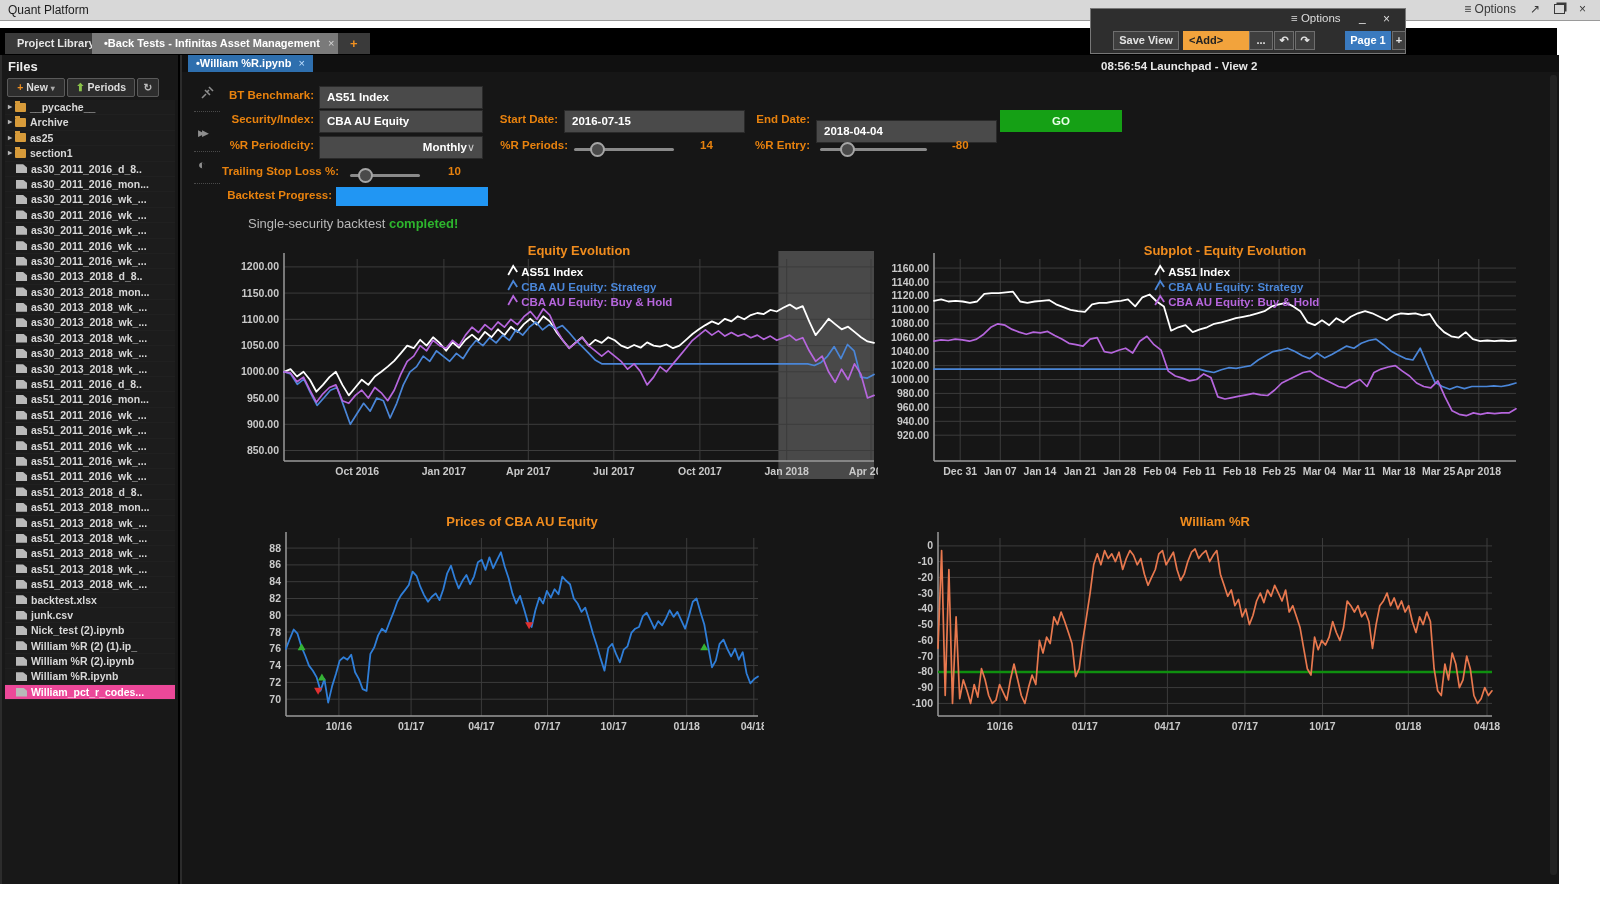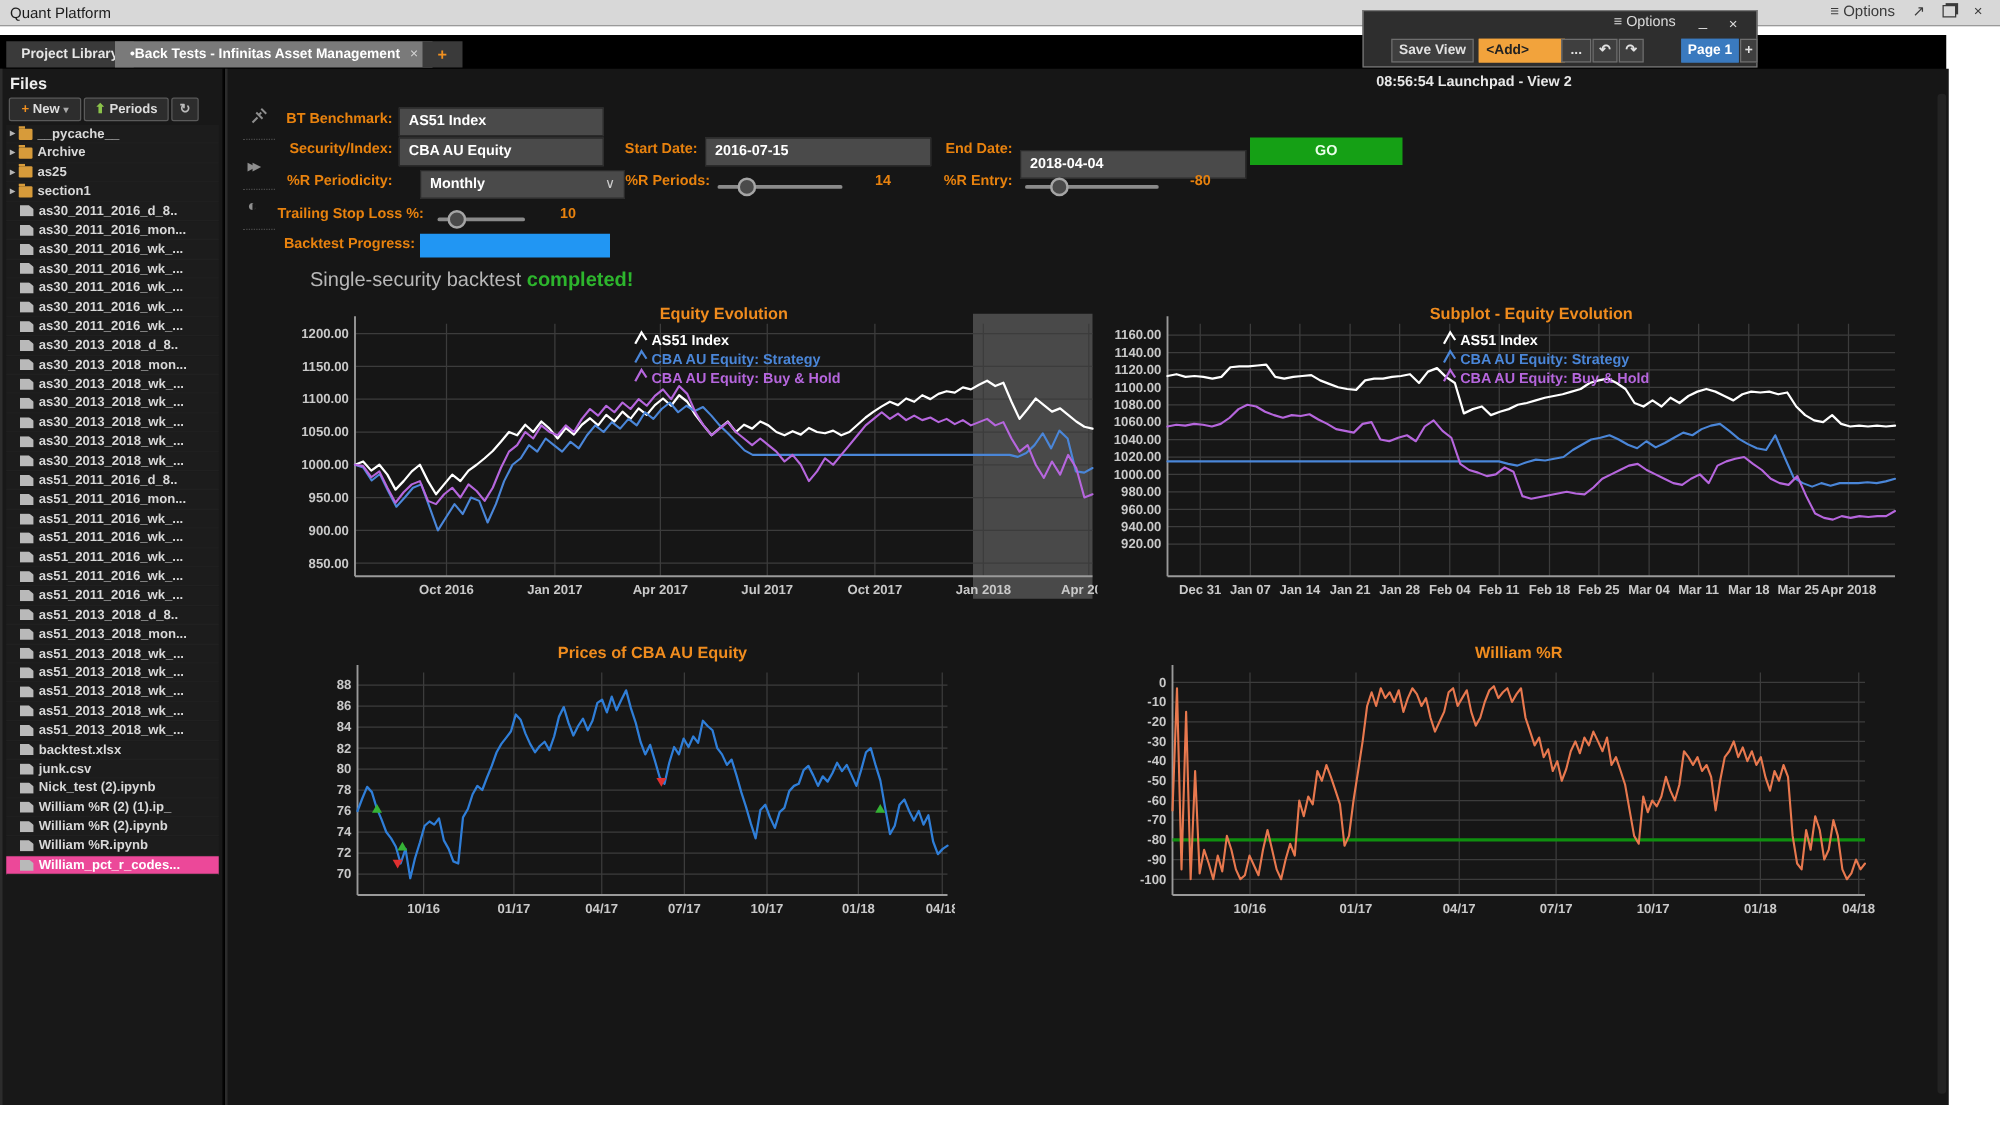--- a/index.html
+++ b/index.html
@@ -48,28 +48,28 @@
   .fico.folder::before{content:"";position:absolute;top:-2px;left:0;width:5px;height:2px;background:#d79b3a;}
   .fico.file{background:#b9b9b9;clip-path:polygon(0 0,65% 0,100% 35%,100% 100%,0 100%);margin-left:1px;width:9px;}
   
   #main{position:absolute;left:180px;top:55px;width:1377px;height:829px;background:#161616;border-left:2px solid #2c2c2c;}
   #nbtabrow{position:absolute;left:0;top:0;width:100%;height:17px;background:#101010;}
   #nbtab{position:absolute;left:6px;top:0;height:17px;line-height:17px;background:#2e6fae;color:#fff;font-size:11px;font-weight:bold;padding:0 8px;}
   #nbtab .x{color:#bfe0ff;margin-left:7px;font-weight:normal;}
   
   .lbl{position:absolute;font-size:11.5px;font-weight:bold;color:#e8820e;text-align:right;}
   .inp{position:absolute;height:21px;line-height:21px;background:#4a4a4a;border:1px solid #2a2a2a;color:#fff;font-size:11.5px;font-weight:bold;padding-left:7px;}
-  .selbox{display:flex;justify-content:space-between;align-items:center;padding-right:7px;margin-left:17px;}
+  .selbox{display:flex;justify-content:flex-end;align-items:center;padding-right:7px;}
   .chev{color:#ccc;font-size:11px;font-weight:normal;}
   #go-btn{position:absolute;left:818px;top:55px;width:122px;height:22px;background:#15a015;color:#eaffea;font-size:11.5px;font-weight:bold;text-align:center;line-height:22px;}
   .track{position:absolute;height:3px;background:#8a8a8a;border-radius:2px;}
   .thumb{position:absolute;width:11px;height:11px;border-radius:50%;background:#4a4a4a;border:2px solid #a5a5a5;}
   .sval{position:absolute;font-size:11.5px;font-weight:bold;color:#e8820e;}
   #progress{position:absolute;left:154px;top:132px;width:152px;height:19px;background:#2196f3;}
-  #status{position:absolute;left:66px;top:161px;font-size:16px;color:#b8b8b8;text-align:center;}
+  #status{position:absolute;left:66px;top:161px;font-size:13px;color:#b8b8b8;text-align:center;}
   #status b{color:#2db52d;}
   
   .stripico{position:absolute;color:#8e8e8e;}
   .dots{position:absolute;border-top:1px dotted #4a4a4a;width:26px;height:0;}
   .ff{font-size:9px;letter-spacing:-3px;color:#8e8e8e;}
   
   .chart{position:absolute;}
   #vscroll{position:absolute;right:2px;top:20px;width:7px;height:800px;background:#232323;border-radius:3px;}
 </style>
 </head>
@@ -304,20 +304,23 @@
       </div>
       <div class="frow sel">
         <span class="arr"></span>
         <span class="fico file"></span>
         <span class="flab">William_pct_r_codes...</span>
       </div>
     </div>
 </div>
 
 <div id="main">
+  <div id="nbtabrow">
+    <div id="nbtab"><span>•William %R.ipynb</span><span class="x">×</span></div>
+  </div>
 
   <span class="stripico" style="left:18px;top:30px;">
     <svg width="15" height="15" viewBox="0 0 15 15">
         <path d="M2,13 L6,9 M5,5 L10,10 M9,2 L13,6 M7,7 L9,5" stroke="#8e8e8e" stroke-width="1.6" fill="none"></path>
       </svg>
   </span>
   <div class="dots" style="left:12px;top:56px;"></div>
   <span class="stripico ff" style="left:16px;top:73px;">▶▶</span>
   <div class="dots" style="left:12px;top:96px;"></div>
   <span class="stripico" style="left:16px;top:102px;font-size:13px;">◐</span>

